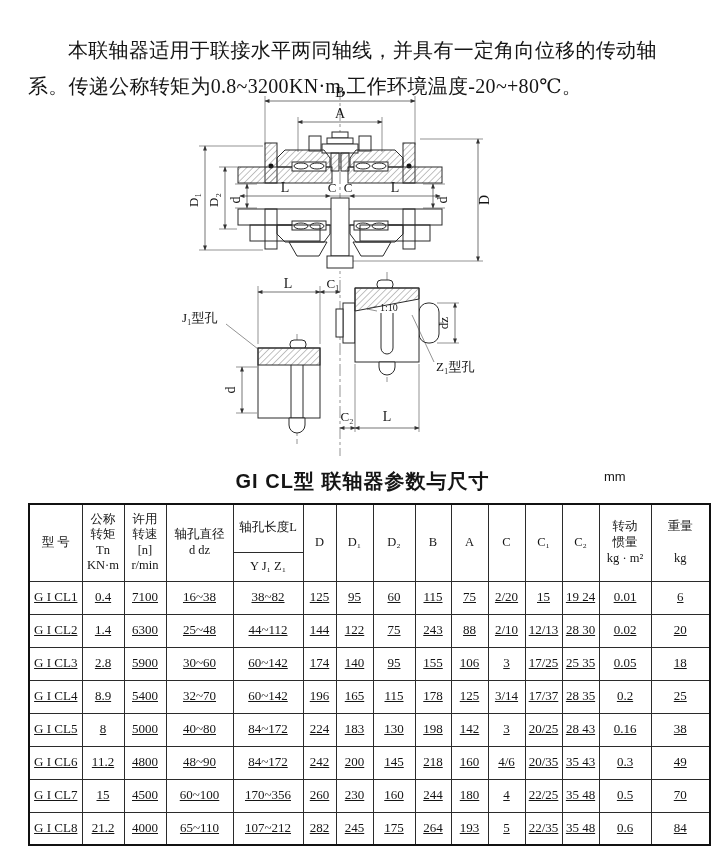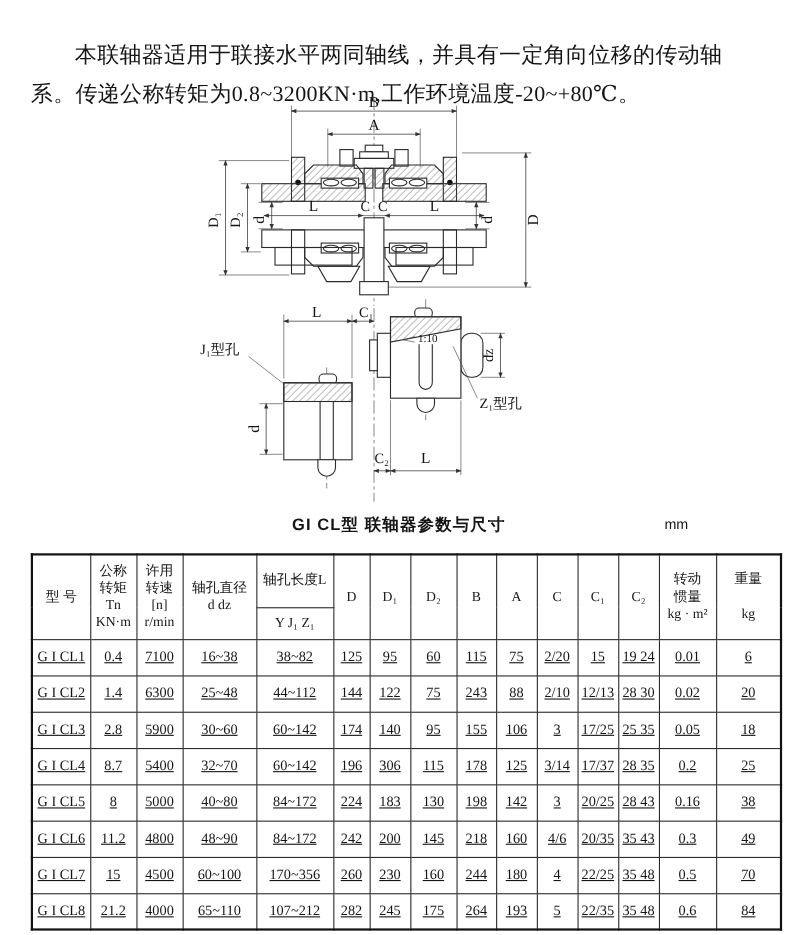--- a/index.html
+++ b/index.html
@@ -19,21 +19,21 @@
   .ht{stroke:#2a2a2a;stroke-width:1;fill:url(#h);}
   .dim{stroke:#3a3a3a;stroke-width:.7;fill:none;}
   .thin{stroke:#4a4a4a;stroke-width:.6;fill:none;}
   .cl{stroke:#4a4a4a;stroke-width:.6;fill:none;stroke-dasharray:12 3 3 3;}
   .lbl{font-size:14px;}
   .lbs{font-size:13px;}
   .lbc{font-size:13px;}
   .titlebar{position:absolute;top:468px;left:0;width:725px;height:20px;
     font-family:"Liberation Sans","DejaVu Sans",sans-serif;}
   .tbl-title{position:absolute;left:0;width:725px;text-align:center;
-    font-size:15px;font-weight:600;letter-spacing:1px;}
+    font-size:20px;font-weight:600;letter-spacing:1px;}
   .tbl-unit{position:absolute;left:604px;top:1px;font-size:13px;font-weight:400;}
   table.params{
     position:absolute;top:503px;left:28px;border-collapse:collapse;
     table-layout:fixed;width:681px;
     font-size:13px;text-align:center;
   }
   table.params{border:2px solid #111;}
   table.params th,table.params td{
     border:1px solid #2b2b2b;padding:0 1px;vertical-align:middle;
     font-weight:normal;white-space:pre-line;line-height:1.25;
@@ -320,26 +320,26 @@
         <td>155</td>
         <td>106</td>
         <td>3</td>
         <td>17/25</td>
         <td>25 35</td>
         <td>0.05</td>
         <td>18</td>
       </tr>
       <tr>
         <td>G I CL4</td>
-        <td>8.7</td>
+        <td>8.9</td>
         <td>5400</td>
         <td>32~70</td>
         <td>60~142</td>
         <td>196</td>
-        <td>306</td>
+        <td>165</td>
         <td>115</td>
         <td>178</td>
         <td>125</td>
         <td>3/14</td>
         <td>17/37</td>
         <td>28 35</td>
         <td>0.2</td>
         <td>25</td>
       </tr>
       <tr>

